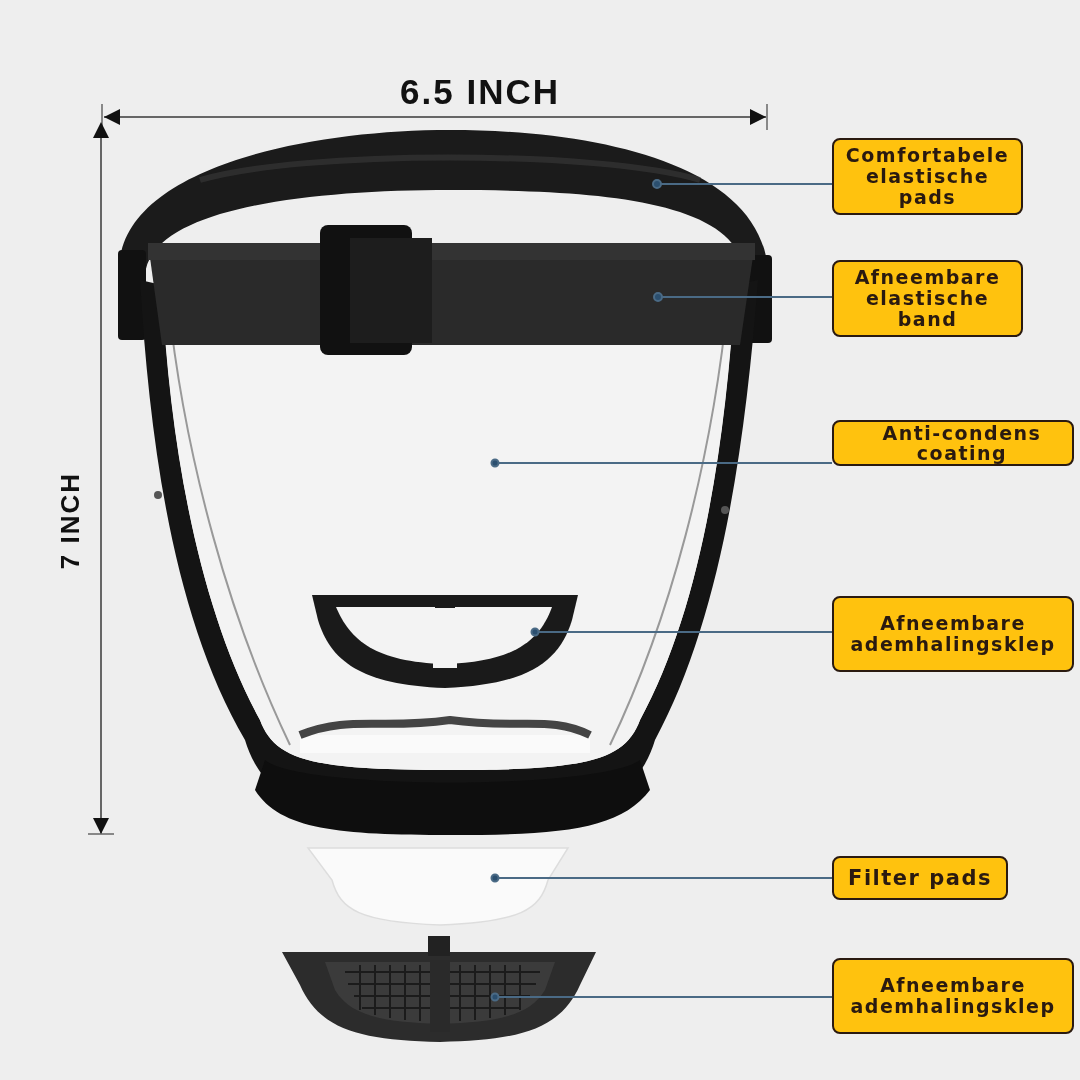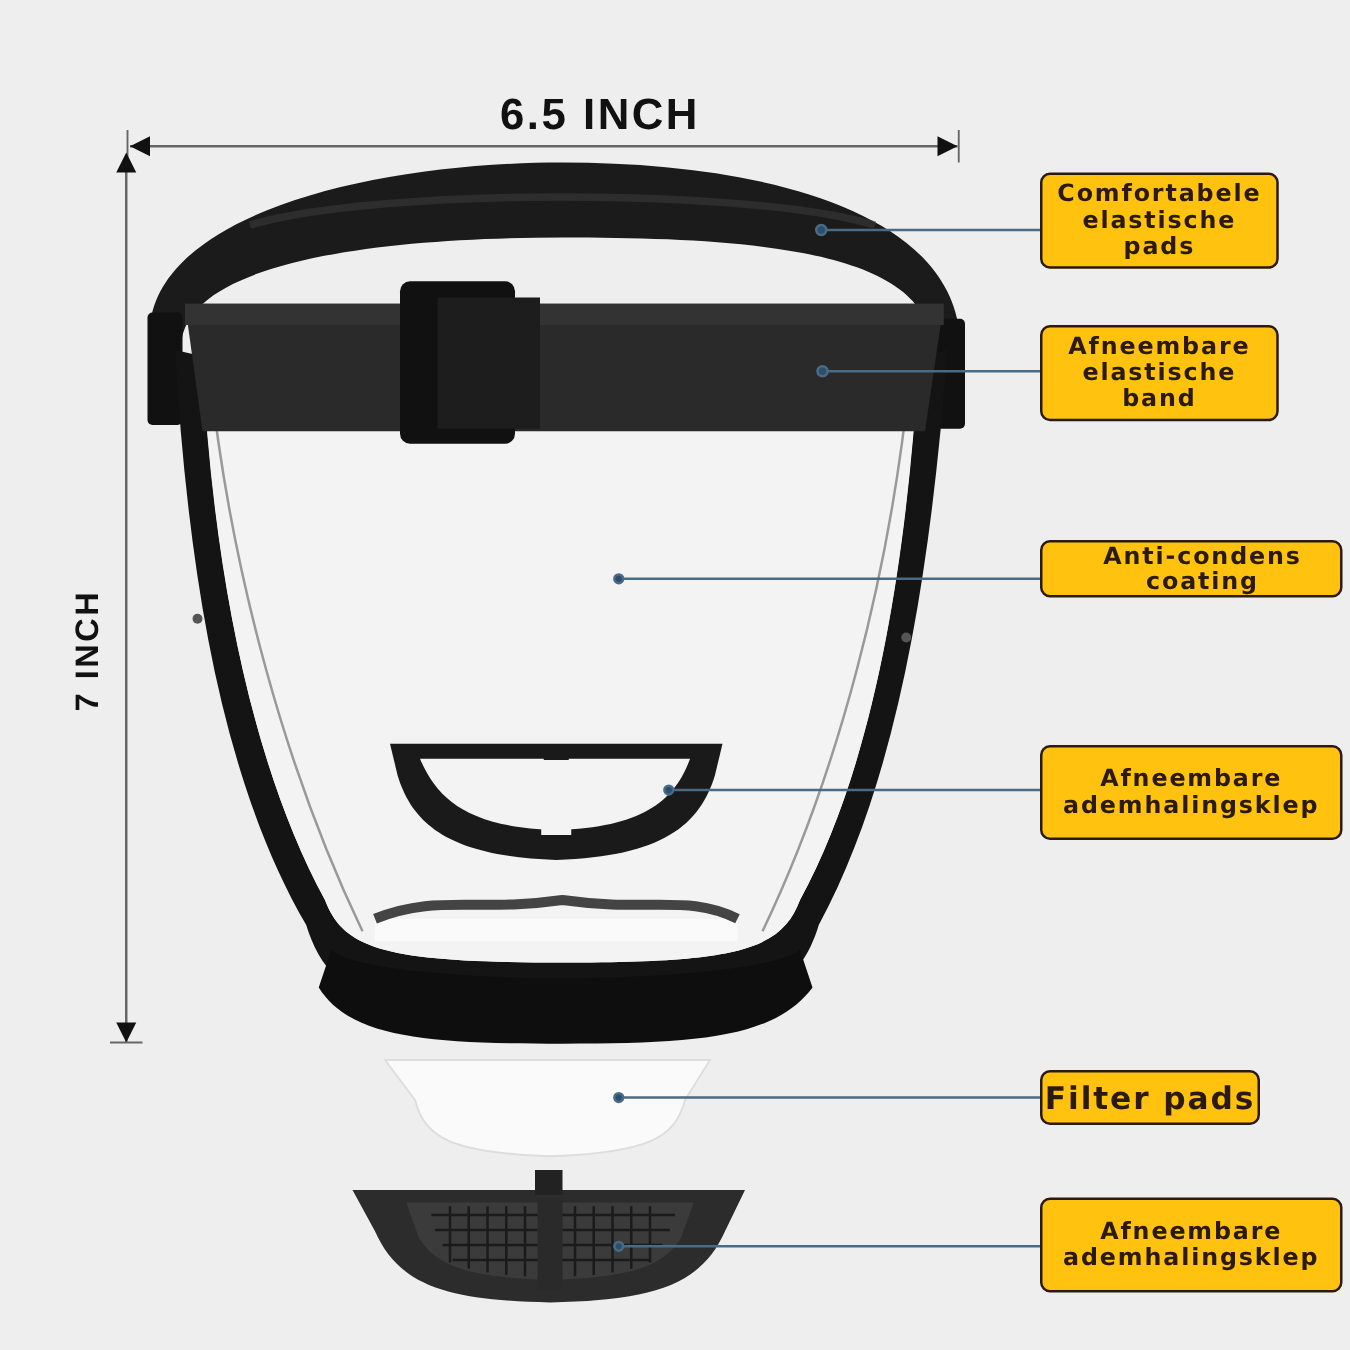--- a/index.html
+++ b/index.html
@@ -119,30 +119,30 @@
   <span>elastische</span>
   <span>pads</span>
 </div>
 
 <div class="callout" style="left:832px; top:260px; width:191px; height:77px;">
   <span>Afneembare</span>
   <span>elastische</span>
   <span>band</span>
 </div>
 
-<div class="callout" style="left:832px; top:432px; width:242px; height:46px; padding-left:18px; line-height:20px;">
+<div class="callout" style="left:832px; top:420px; width:242px; height:46px; padding-left:18px; line-height:20px;">
   <span>Anti-condens</span>
   <span>coating</span>
 </div>
 
 <div class="callout" style="left:832px; top:596px; width:242px; height:76px; font-size:19px;">
   <span>Afneembare</span>
   <span>ademhalingsklep</span>
 </div>
 
-<div class="callout" style="left:832px; top:856px; width:176px; height:44px; font-size:25px;">
+<div class="callout" style="left:832px; top:856px; width:176px; height:44px; font-size:21px;">
   <span>Filter pads</span>
 </div>
 
 <div class="callout" style="left:832px; top:958px; width:242px; height:76px; font-size:19px;">
   <span>Afneembare</span>
   <span>ademhalingsklep</span>
 </div>
 
 </body></html>

